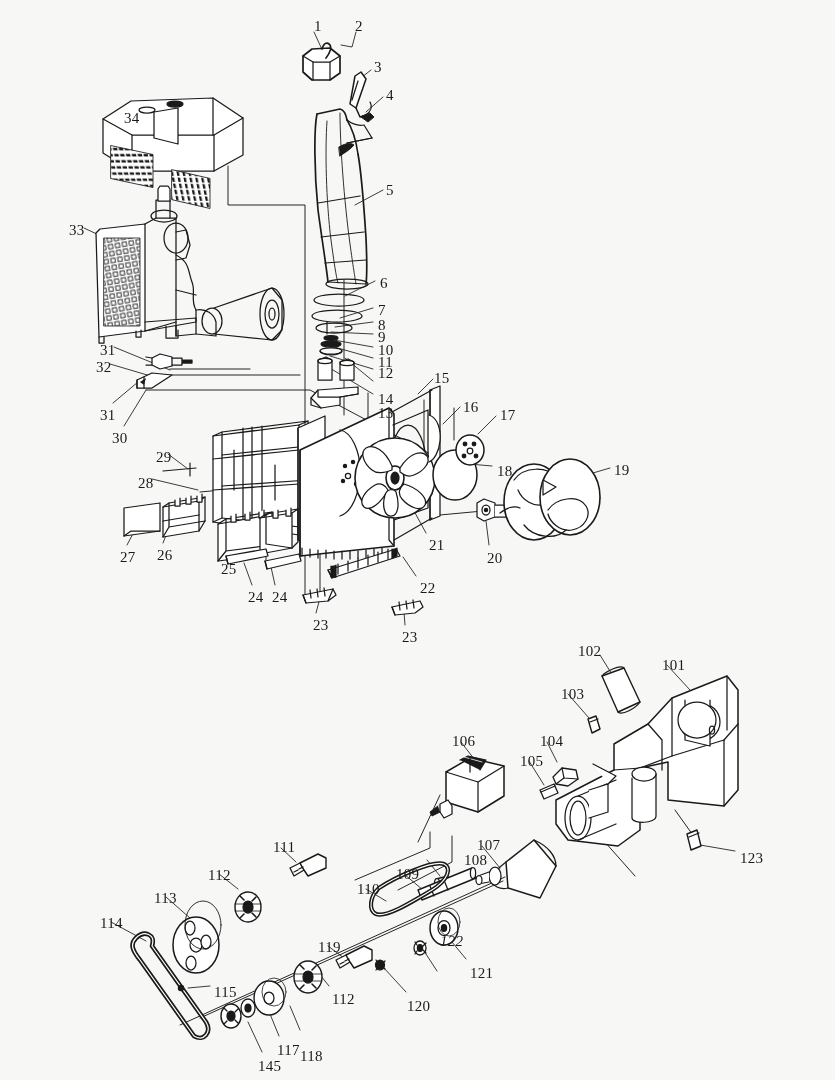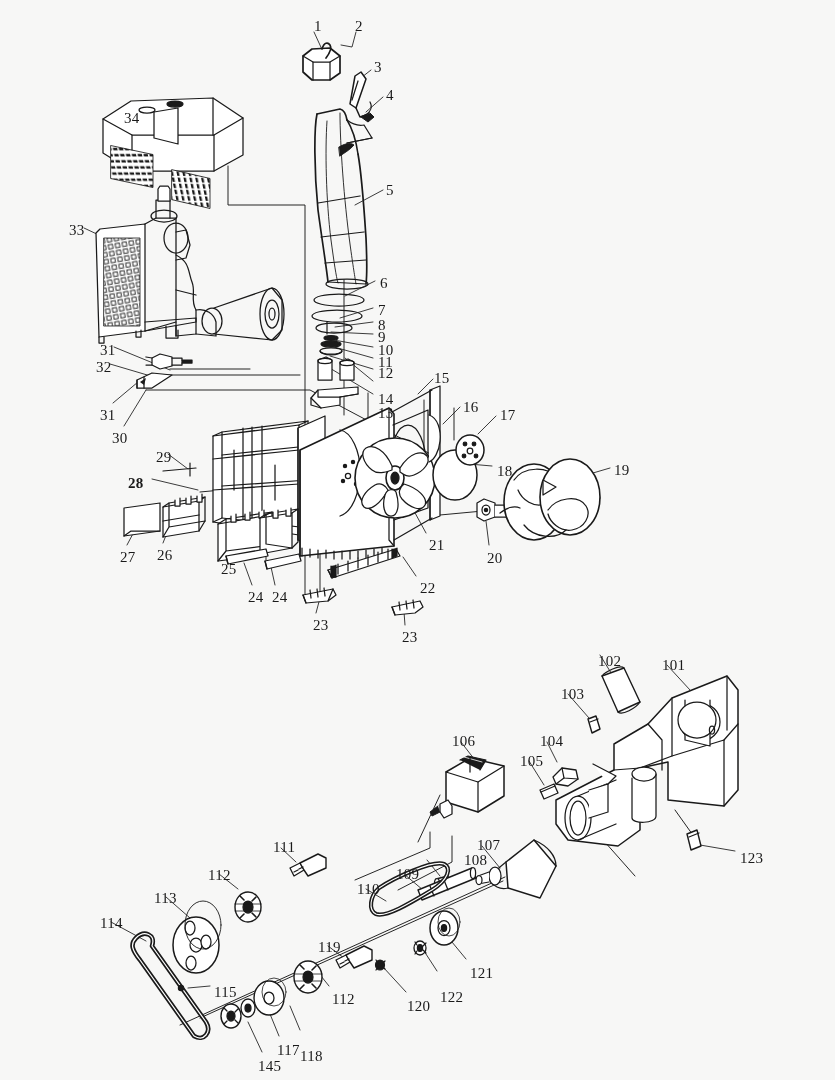--- a/index.html
+++ b/index.html
@@ -569,47 +569,47 @@
 <div class="lbl" style="left:487px;top:551px;">20</div>
 <div class="lbl" style="left:429px;top:538px;">21</div>
 <div class="lbl" style="left:420px;top:581px;">22</div>
 <div class="lbl" style="left:313px;top:618px;">23</div>
 <div class="lbl" style="left:402px;top:630px;">23</div>
 <div class="lbl" style="left:248px;top:590px;">24</div>
 <div class="lbl" style="left:272px;top:590px;">24</div>
 <div class="lbl" style="left:221px;top:562px;">25</div>
 <div class="lbl" style="left:157px;top:548px;">26</div>
 <div class="lbl" style="left:120px;top:550px;">27</div>
-<div class="lbl" style="left:128px;top:476px;font-weight:bold;">28</div>
+<div class="lbl" style="left:138px;top:476px;">28</div>
 <div class="lbl" style="left:156px;top:450px;">29</div>
 <div class="lbl" style="left:112px;top:431px;">30</div>
 <div class="lbl" style="left:100px;top:343px;">31</div>
 <div class="lbl" style="left:100px;top:408px;">31</div>
 <div class="lbl" style="left:96px;top:360px;">32</div>
 <div class="lbl" style="left:69px;top:223px;">33</div>
 <div class="lbl" style="left:124px;top:111px;">34</div>
 
 <div class="lbl" style="left:662px;top:658px;">101</div>
-<div class="lbl" style="left:598px;top:644px;margin-top:10px;">102</div>
+<div class="lbl" style="left:578px;top:644px;">102</div>
 <div class="lbl" style="left:561px;top:687px;">103</div>
 <div class="lbl" style="left:540px;top:734px;">104</div>
 <div class="lbl" style="left:520px;top:754px;">105</div>
 <div class="lbl" style="left:452px;top:734px;">106</div>
 <div class="lbl" style="left:477px;top:838px;">107</div>
 <div class="lbl" style="left:421px;top:853px;margin-left:43px;">108</div>
 <div class="lbl" style="left:396px;top:867px;">109</div>
 <div class="lbl" style="left:357px;top:882px;">110</div>
 <div class="lbl" style="left:273px;top:840px;">111</div>
 <div class="lbl" style="left:208px;top:868px;">112</div>
 <div class="lbl" style="left:332px;top:992px;">112</div>
 <div class="lbl" style="left:154px;top:891px;">113</div>
 <div class="lbl" style="left:100px;top:916px;">114</div>
 <div class="lbl" style="left:214px;top:985px;">115</div>
 <div class="lbl" style="left:258px;top:1059px;">145</div>
 <div class="lbl" style="left:277px;top:1043px;">117</div>
 <div class="lbl" style="left:300px;top:1037px;margin-top:12px;">118</div>
 <div class="lbl" style="left:318px;top:940px;">119</div>
 <div class="lbl" style="left:407px;top:999px;">120</div>
 <div class="lbl" style="left:470px;top:966px;text-align:right;">121</div>
-<div class="lbl" style="left:440px;top:990px;">122</div>
+<div class="lbl" style="left:440px;top:934px;font-style:italic;">122</div>
 <div class="lbl" style="left:740px;top:851px;">123</div>
 
 </div>
 
 </body></html>

